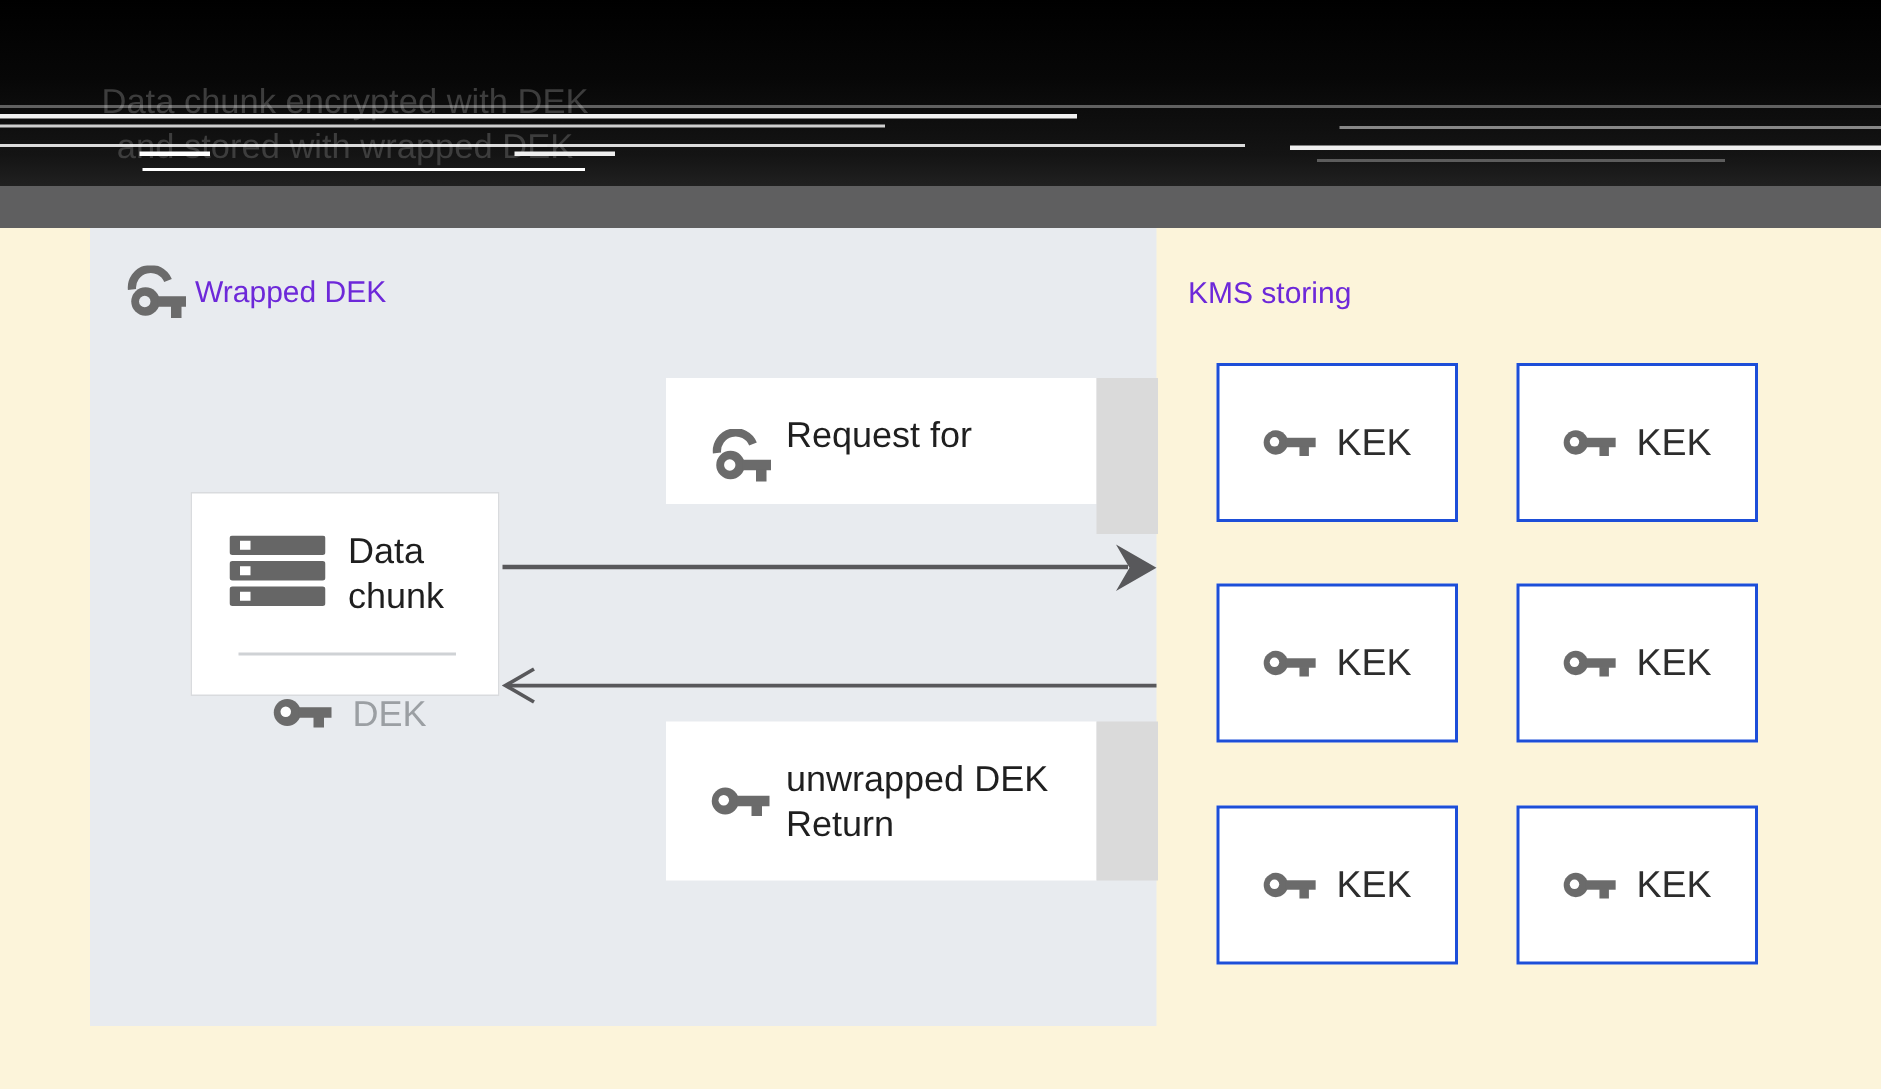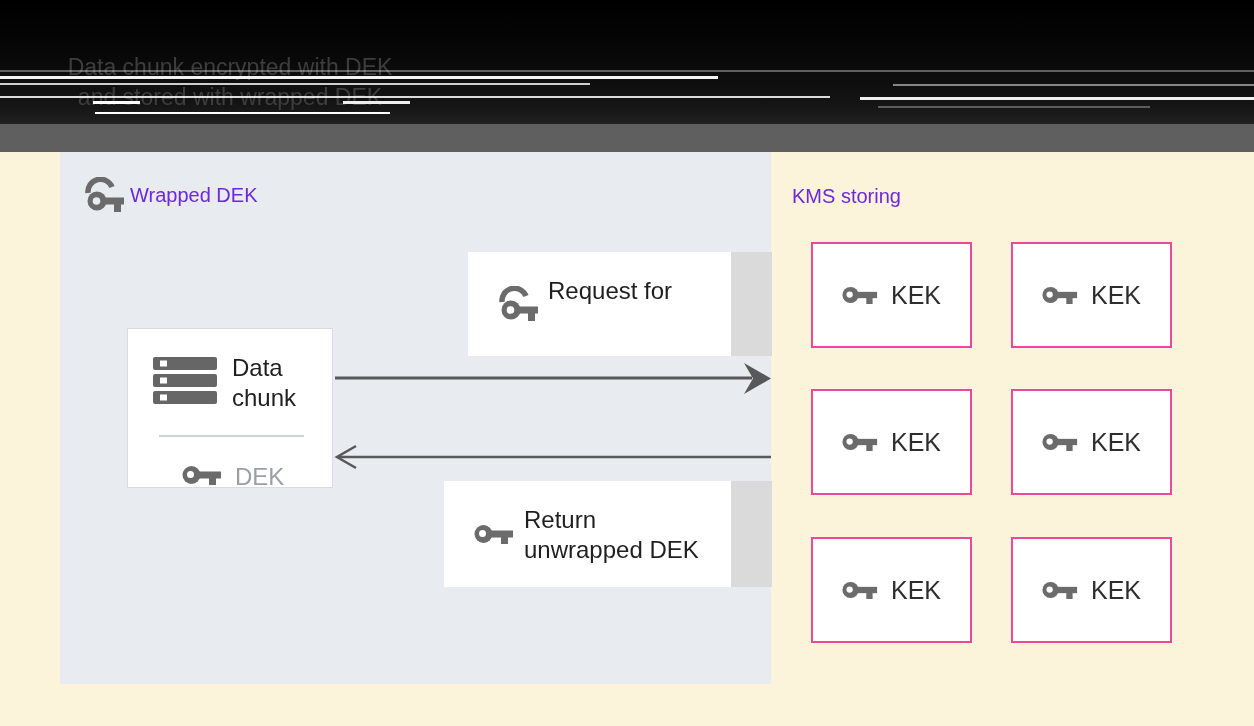--- a/index.html
+++ b/index.html
@@ -22,35 +22,35 @@
   
   .graybar{position:absolute;left:0;top:124px;width:1254px;height:28px;background:#5f5f60;}
   
   .panel-left{position:absolute;left:60px;top:152px;width:711px;height:532px;background:#e8ebef;}
   .panel-title{position:absolute;font-size:20px;color:#6d28d9;}
   .wrapped-title{left:130px;top:184px;}
   .kms-title{left:792px;top:185px;}
   .icon{position:absolute;}
   
   .white-box{position:absolute;background:#fff;}
-  .data-chunk-box{left:127px;top:328px;width:206px;height:160px;border:1px solid #d9dbde;box-sizing:border-box;padding-left:42px;}
-  .request-box{left:468px;top:252px;width:287px;height:104px;}
+  .data-chunk-box{left:127px;top:328px;width:206px;height:136px;border:1px solid #d9dbde;box-sizing:border-box;padding-left:42px;}
+  .request-box{left:444px;top:252px;width:287px;height:84px;}
   .return-box{left:444px;top:481px;width:287px;height:106px;}
   .strip{position:absolute;width:41px;background:#dadada;}
   .strip.request{left:731px;top:252px;height:104px;}
   .strip.return{left:731px;top:481px;height:106px;}
   .box-text{position:absolute;font-size:24px;line-height:30px;color:#1f1f1f;}
   .chunk-label{left:104px;top:24px;}
   .req-label,.ret-label{left:80px;top:24px;}
   .divider{position:absolute;left:31px;top:106px;width:145px;height:2px;background:#cfd2d5;}
   .dek-label{position:absolute;left:107px;top:134px;font-size:24px;color:#9b9fa3;}
   
   .kek-box{
     position:absolute;width:161px;height:106px;background:#fff;
-    border:2px solid #ec4899;box-sizing:border-box;
+    border:2px solid #1d4ed8;box-sizing:border-box;
     display:flex;align-items:center;justify-content:center;gap:13px;
   }
   .kek-box .klabel{font-size:25px;color:#2d2d2d;}
   .kek-1{left:811px;top:242px;}  .kek-2{left:1011px;top:242px;}
   .kek-3{left:811px;top:389px;}  .kek-4{left:1011px;top:389px;}
   .kek-5{left:811px;top:537px;}  .kek-6{left:1011px;top:537px;}
   svg{display:block;}
   .arrow-layer{position:absolute;left:0;top:0;pointer-events:none;}
 </style>
 </head>
@@ -137,22 +137,22 @@
   <div class="white-box return-box">
     <span class="icon" style="left:30px;top:40px">
       <svg width="40" height="26" viewBox="0 0 40 26">
         <circle cx="9.5" cy="13" r="9" fill="#6b6b6b"></circle>
         <circle cx="8.5" cy="12.5" r="3.5" fill="#fff"></circle>
         <rect x="17" y="9.5" width="22" height="7" fill="#6b6b6b"></rect>
         <rect x="27" y="16" width="7" height="7" fill="#6b6b6b"></rect>
       </svg>
     </span>
     <div class="box-text ret-label">
+      <div>unwrapped DEK</div>
       <div>Return</div>
-      <div>unwrapped DEK</div>
     </div>
   </div>
   <div class="strip return"></div>
 
   <svg class="arrow-layer" width="1254" height="726">
     <line x1="335" y1="378" x2="752" y2="378" stroke="#58585b" stroke-width="3"></line>
     <polygon points="744,363 771,378.5 744,394 753,378.5" fill="#58585b"></polygon>
     <line x1="771" y1="457" x2="339" y2="457" stroke="#58585b" stroke-width="2.5"></line>
     <polyline points="356,446 337,457 356,468" fill="none" stroke="#58585b" stroke-width="2.5"></polyline>
   </svg>

